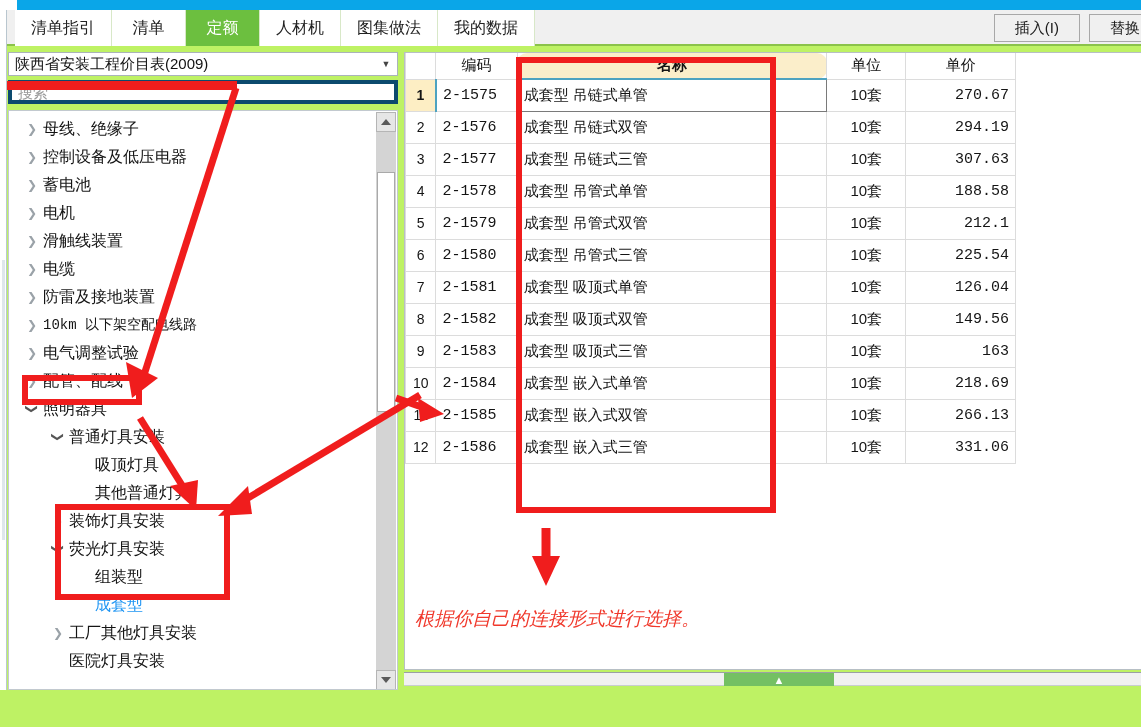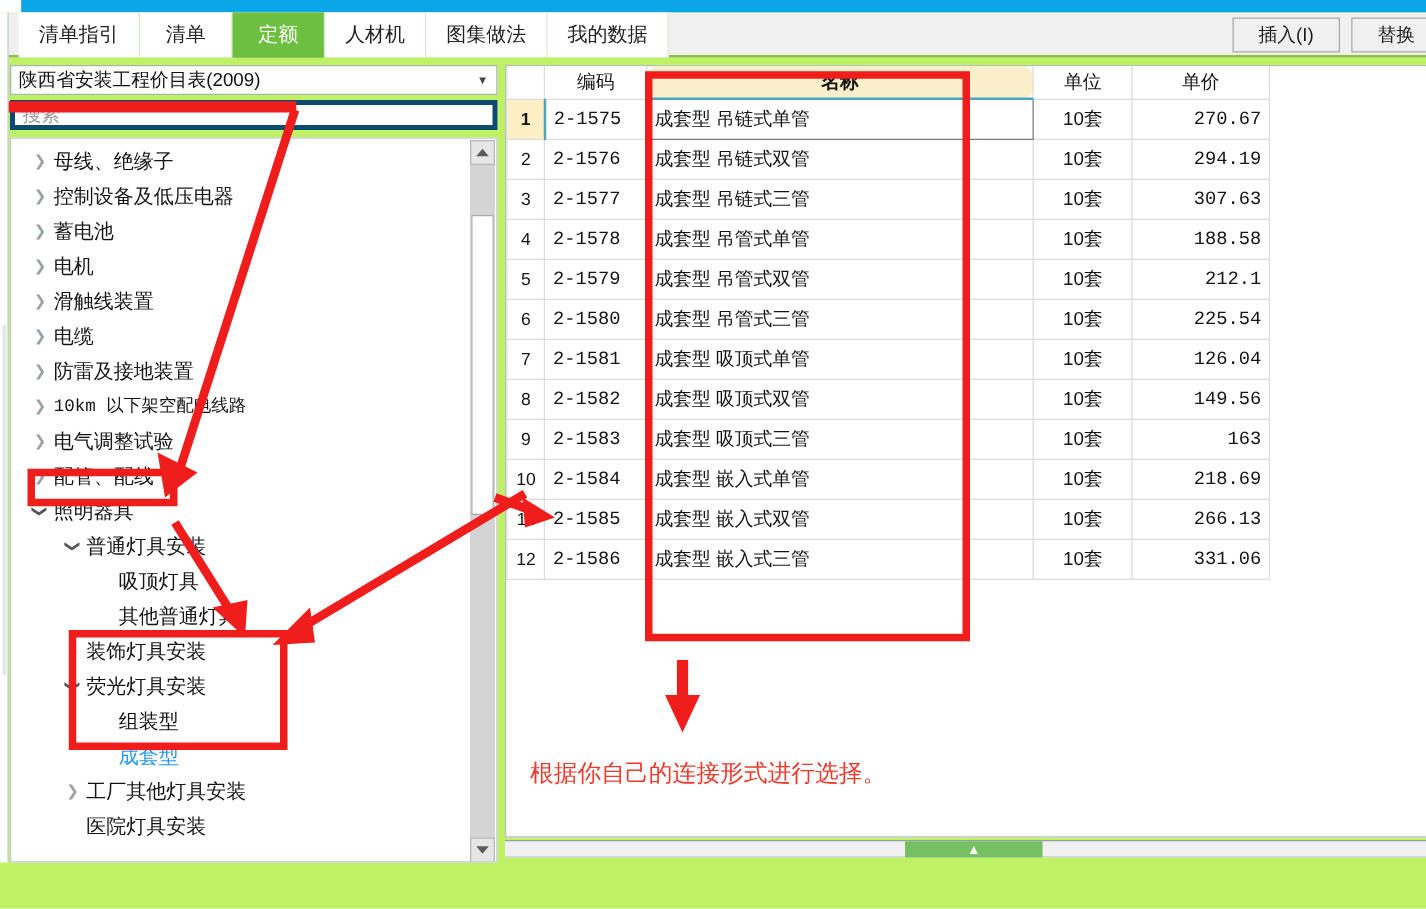--- a/index.html
+++ b/index.html
@@ -41,21 +41,21 @@
   .tabs { position:absolute; left:8px; top:0; height:36px; display:flex; }
   .tab {
     height:36px; min-width:74px; padding:0 16px;
     display:flex; align-items:center; justify-content:center;
     background:#ffffff; color:#222; font-size:16px;
     border-right:1px solid #d8e8c8;
     cursor:pointer; white-space:nowrap;
   }
   .tab.active { background:#6cbf3f; color:#ffffff; }
 
-  .toolbar-btns { position:absolute; right:16px; top:4px; height:28px; display:flex;justify-content:flex-end; }
+  .toolbar-btns { position:absolute; right:8px; top:4px; height:28px; display:flex;justify-content:flex-end; }
   .tbtn {
     height:28px; padding:0 20px; margin-right:9px;
     background:#f0f0f0; border:1px solid #a8a8a8;
     display:flex; align-items:center; justify-content:center;
     font-size:15px; color:#1a1a1a; cursor:pointer; white-space:nowrap;
   }
   .tbtn.clipped { margin-right:-28px; }
 
   
   .leftpanel { position:absolute; left:8px; top:52px; width:390px; height:638px; }
@@ -444,16 +444,16 @@
     <svg width="1141" height="727" style="position:absolute;left:0;top:0;">
       <line x1="396" y1="398" x2="430" y2="410" stroke="#f01d1d" stroke-width="7"></line>
       <polygon points="444,414 418,398 420,422" fill="#f01d1d"></polygon>
     </svg>
 
     <svg width="1141" height="727" style="position:absolute;left:0;top:0;">
       <line x1="546" y1="528" x2="546" y2="568" stroke="#f01d1d" stroke-width="9"></line>
       <polygon points="546,586 532,556 560,556" fill="#f01d1d"></polygon>
     </svg>
 
-    <div class="atext" style="left:424px; top:606px;">根据你自己的连接形式进行选择。</div>
+    <div class="atext" style="left:415px; top:606px;font-style:italic;">根据你自己的连接形式进行选择。</div>
   </div>
 
 </div>
 
 </body></html>

